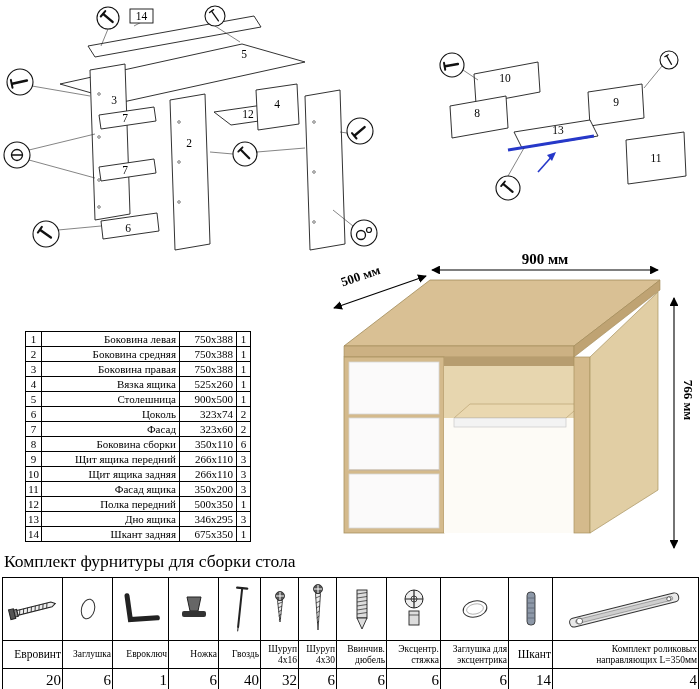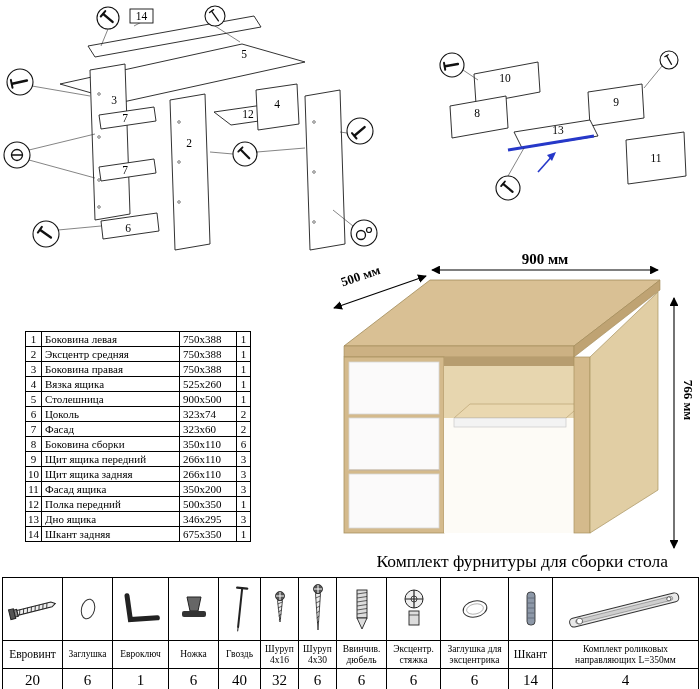--- a/index.html
+++ b/index.html
@@ -5,31 +5,31 @@
   html,body{margin:0;padding:0;}
   body{width:700px;height:689px;position:relative;background:#ffffff;
        font-family:"Liberation Serif",serif;color:#000;overflow:hidden;}
   svg{display:block;}
   svg text{font-family:"Liberation Serif",serif;}
   .abs{position:absolute;}
 
   
   #parts-table{position:absolute;left:25px;top:331px;border-collapse:collapse;background:#fff;}
   #parts-table td{border:1px solid #000;font-size:11px;line-height:12px;height:14px;
-                  padding:0 3px;white-space:nowrap;}
+                  padding:0 3px;white-space:nowrap;text-align:right;}
   #parts-table td.c-num{width:13px;text-align:center;padding:0 1px;}
   #parts-table td.c-name{width:131px;}
   #parts-table td.c-size{width:50px;}
   #parts-table td.c-qty{width:11px;text-align:center;padding:0 1px;}
 
   
-  #hw-title{position:absolute;left:16px;top:551px;width:652px;text-align:right;font-size:17.5px;}
+  #hw-title{position:absolute;left:4px;top:551px;width:652px;text-align:left;font-size:17.5px;}
   #hw-table{position:absolute;left:2px;top:577px;width:696px;border-collapse:collapse;
             table-layout:fixed;background:#fff;}
-  #hw-table td{border:1px solid #000;text-align:center;vertical-align:middle;overflow:hidden;}
+  #hw-table td{border:1px solid #000;text-align:right;vertical-align:middle;overflow:hidden;}
   #hw-table td.icon{height:60px;}
   #hw-table td.icon svg{margin:0 auto;}
   #hw-table td.name{height:27px;font-size:9.5px;line-height:10.5px;padding:0 1px;}
   #hw-table td.name.lg{font-size:11.5px;}
   #hw-table td.qty{height:20px;font-size:15px;}
 </style>
 </head>
 <body>
 
 <svg class="abs" style="left:2px;top:2px" width="442" height="298" viewBox="0 0 442 298">
@@ -215,21 +215,21 @@
 <table id="parts-table">
   <tbody>
     <tr>
         <td class="c-num">1</td>
         <td class="c-name">Боковина левая</td>
         <td class="c-size">750x388</td>
         <td class="c-qty">1</td>
       </tr>
     <tr>
         <td class="c-num">2</td>
-        <td class="c-name">Эксцентр средняя</td>
+        <td class="c-name">Боковина средняя</td>
         <td class="c-size">750x388</td>
         <td class="c-qty">1</td>
       </tr>
     <tr>
         <td class="c-num">3</td>
         <td class="c-name">Боковина правая</td>
         <td class="c-size">750x388</td>
         <td class="c-qty">1</td>
       </tr>
     <tr>

